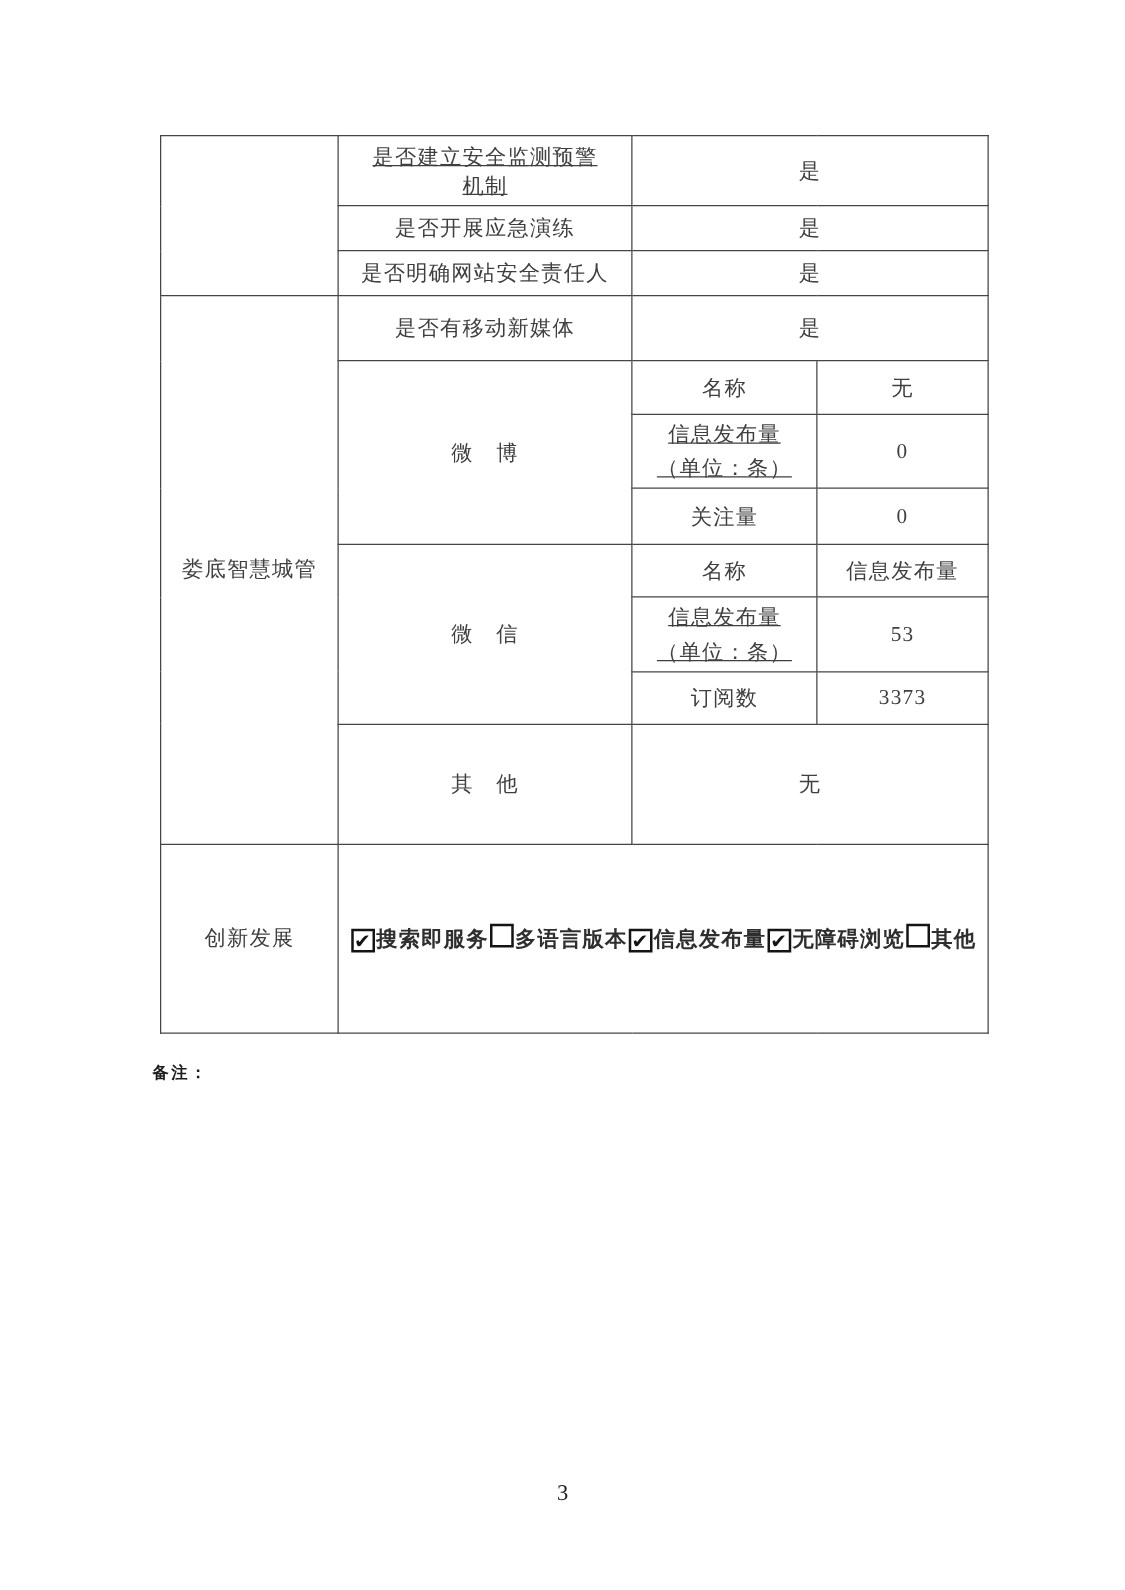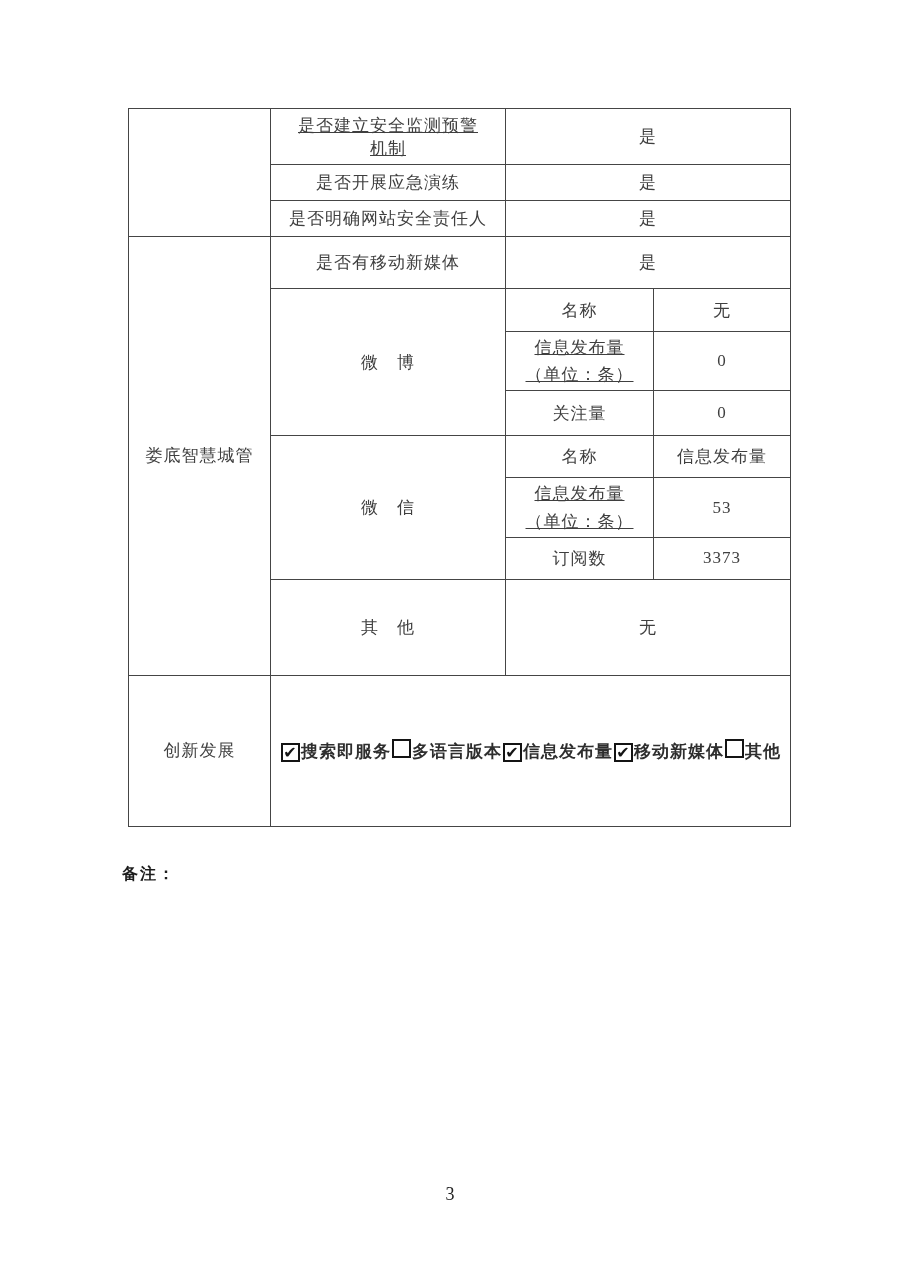--- a/index.html
+++ b/index.html
@@ -60,25 +60,24 @@
   }
   .opt-label {
     display: inline-block;
     vertical-align: middle;
     font-weight: bold;
   }
   .remarks {
     position: absolute;
     left: 122px;
     top: 849px;
-    font-size: 16px;
+    font-size: 13px;
     font-weight: bold;
     color: #1d1d1d;
     letter-spacing: 2px;
-    margin-top: 15px;
   }
   .page-number {
     position: absolute;
     top: 1184px;
     left: 0;
     width: 100%;
     text-align: center;
     font-size: 18px;
     color: #222222;
   }
@@ -143,20 +142,20 @@
       <td>订阅数</td>
       <td>3373</td>
     </tr>
     <tr style="height:96px">
       <td>其　他</td>
       <td colspan="2">无</td>
     </tr>
 
     <tr style="height:151px">
       <td>创新发展</td>
-      <td colspan="3" class="innovation-cell"><span class="cb">✔</span><span class="opt-label">搜索即服务</span><span class="cb"></span><span class="opt-label">多语言版本</span><span class="cb">✔</span><span class="opt-label">信息发布量</span><span class="cb">✔</span><span class="opt-label">移动新媒体</span><span class="cb"></span><span class="opt-label">其他</span></td>
+      <td colspan="3" class="innovation-cell"><span class="cb">✔</span><span class="opt-label">搜索即服务</span><span class="cb"></span><span class="opt-label">多语言版本</span><span class="cb">✔</span><span class="opt-label">信息发布量</span><span class="cb">✔</span><span class="opt-label">无障碍浏览</span><span class="cb"></span><span class="opt-label">其他</span></td>
     </tr>
   </tbody>
 </table>
 
 <div class="remarks">备注：</div>
 
 <div class="page-number">3</div>
 
 </body></html>

